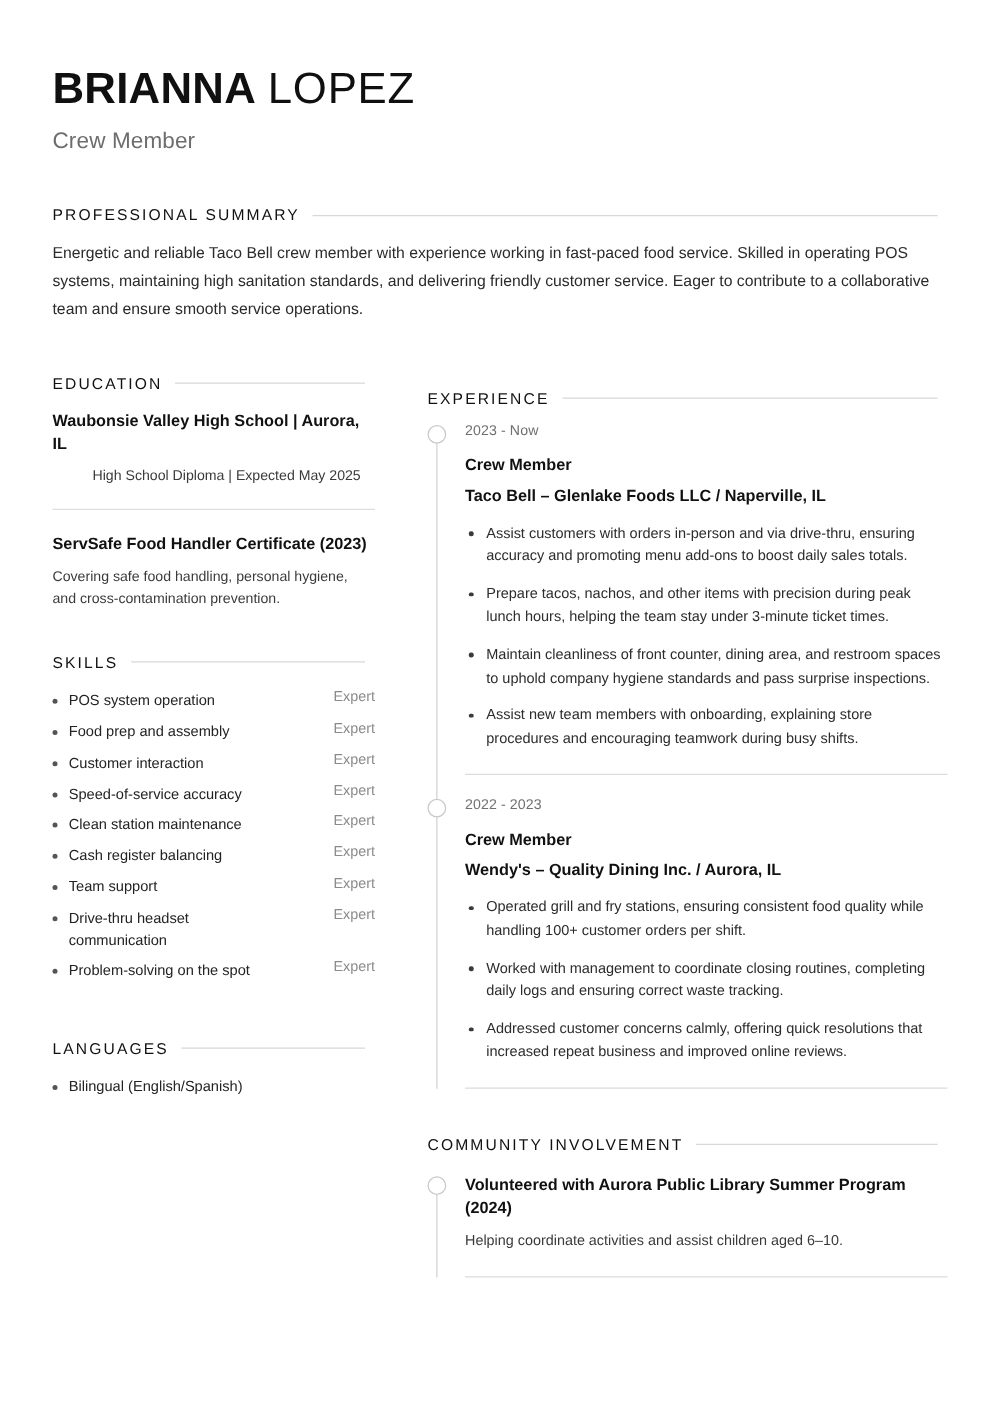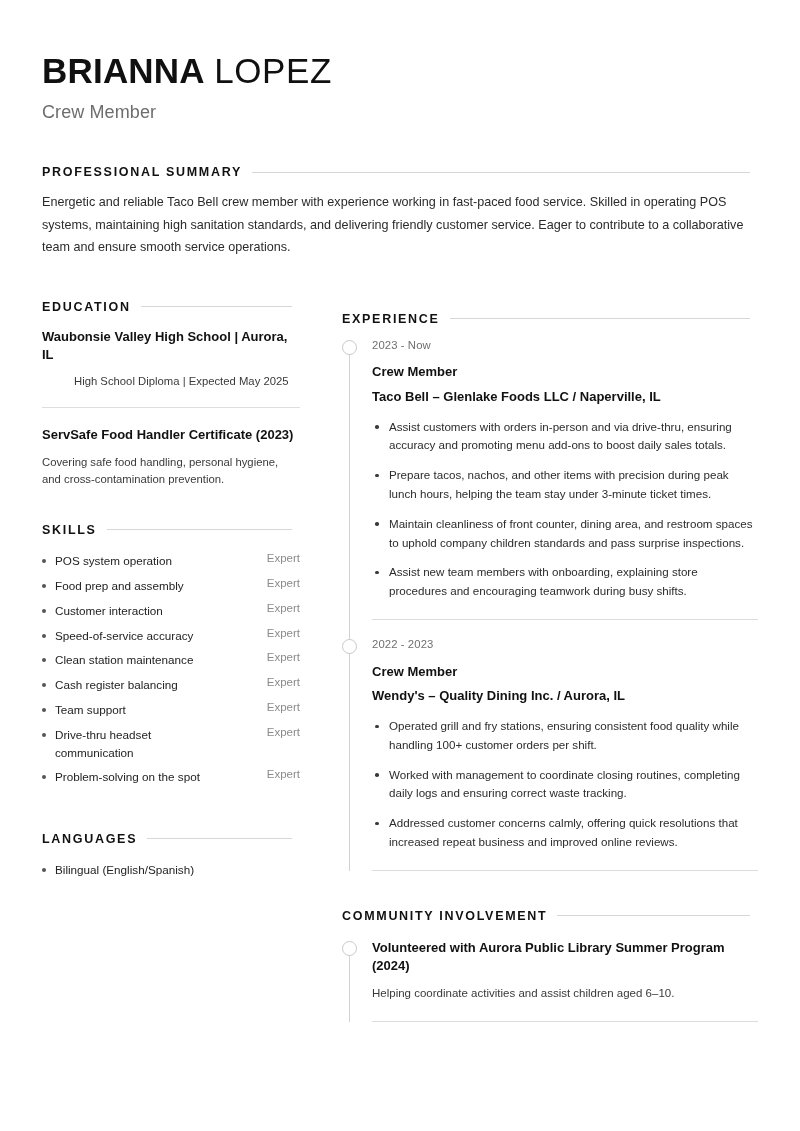--- a/index.html
+++ b/index.html
@@ -48,21 +48,21 @@
 
   
   .section-head {
     display: flex;
     align-items: center;
     gap: 10px;
     margin-bottom: 12px;
   }
   .section-head h2 {
     font-size: 12.5px;
-    font-weight: 700;
+    font-weight: 400;
     letter-spacing: 1.7px;
     color: #111111;
     text-transform: uppercase;
     white-space: nowrap;
   }
   .section-head .rule {
     flex: 1 1 auto;
     height: 1px;
     background: #d7d7d7;
     margin-right: 8px;
@@ -384,21 +384,21 @@
         <div class="timeline">
 
           <div class="tl-item">
             <span class="ring"></span>
             <div class="tl-date">2023 - Now</div>
             <div class="tl-role">Crew Member</div>
             <div class="tl-org">Taco Bell – Glenlake Foods LLC / Naperville, IL</div>
             <ul class="tl-bullets">
               <li>Assist customers with orders in-person and via drive-thru, ensuring accuracy and promoting menu add-ons to boost daily sales totals.</li>
               <li>Prepare tacos, nachos, and other items with precision during peak lunch hours, helping the team stay under 3-minute ticket times.</li>
-              <li>Maintain cleanliness of front counter, dining area, and restroom spaces to uphold company children standards and pass surprise inspections.</li>
+              <li>Maintain cleanliness of front counter, dining area, and restroom spaces to uphold company hygiene standards and pass surprise inspections.</li>
               <li>Assist new team members with onboarding, explaining store procedures and encouraging teamwork during busy shifts.</li>
             </ul>
           </div>
 
           <div class="tl-divider"></div>
 
           <div class="tl-item">
             <span class="ring"></span>
             <div class="tl-date">2022 - 2023</div>
             <div class="tl-role">Crew Member</div>

